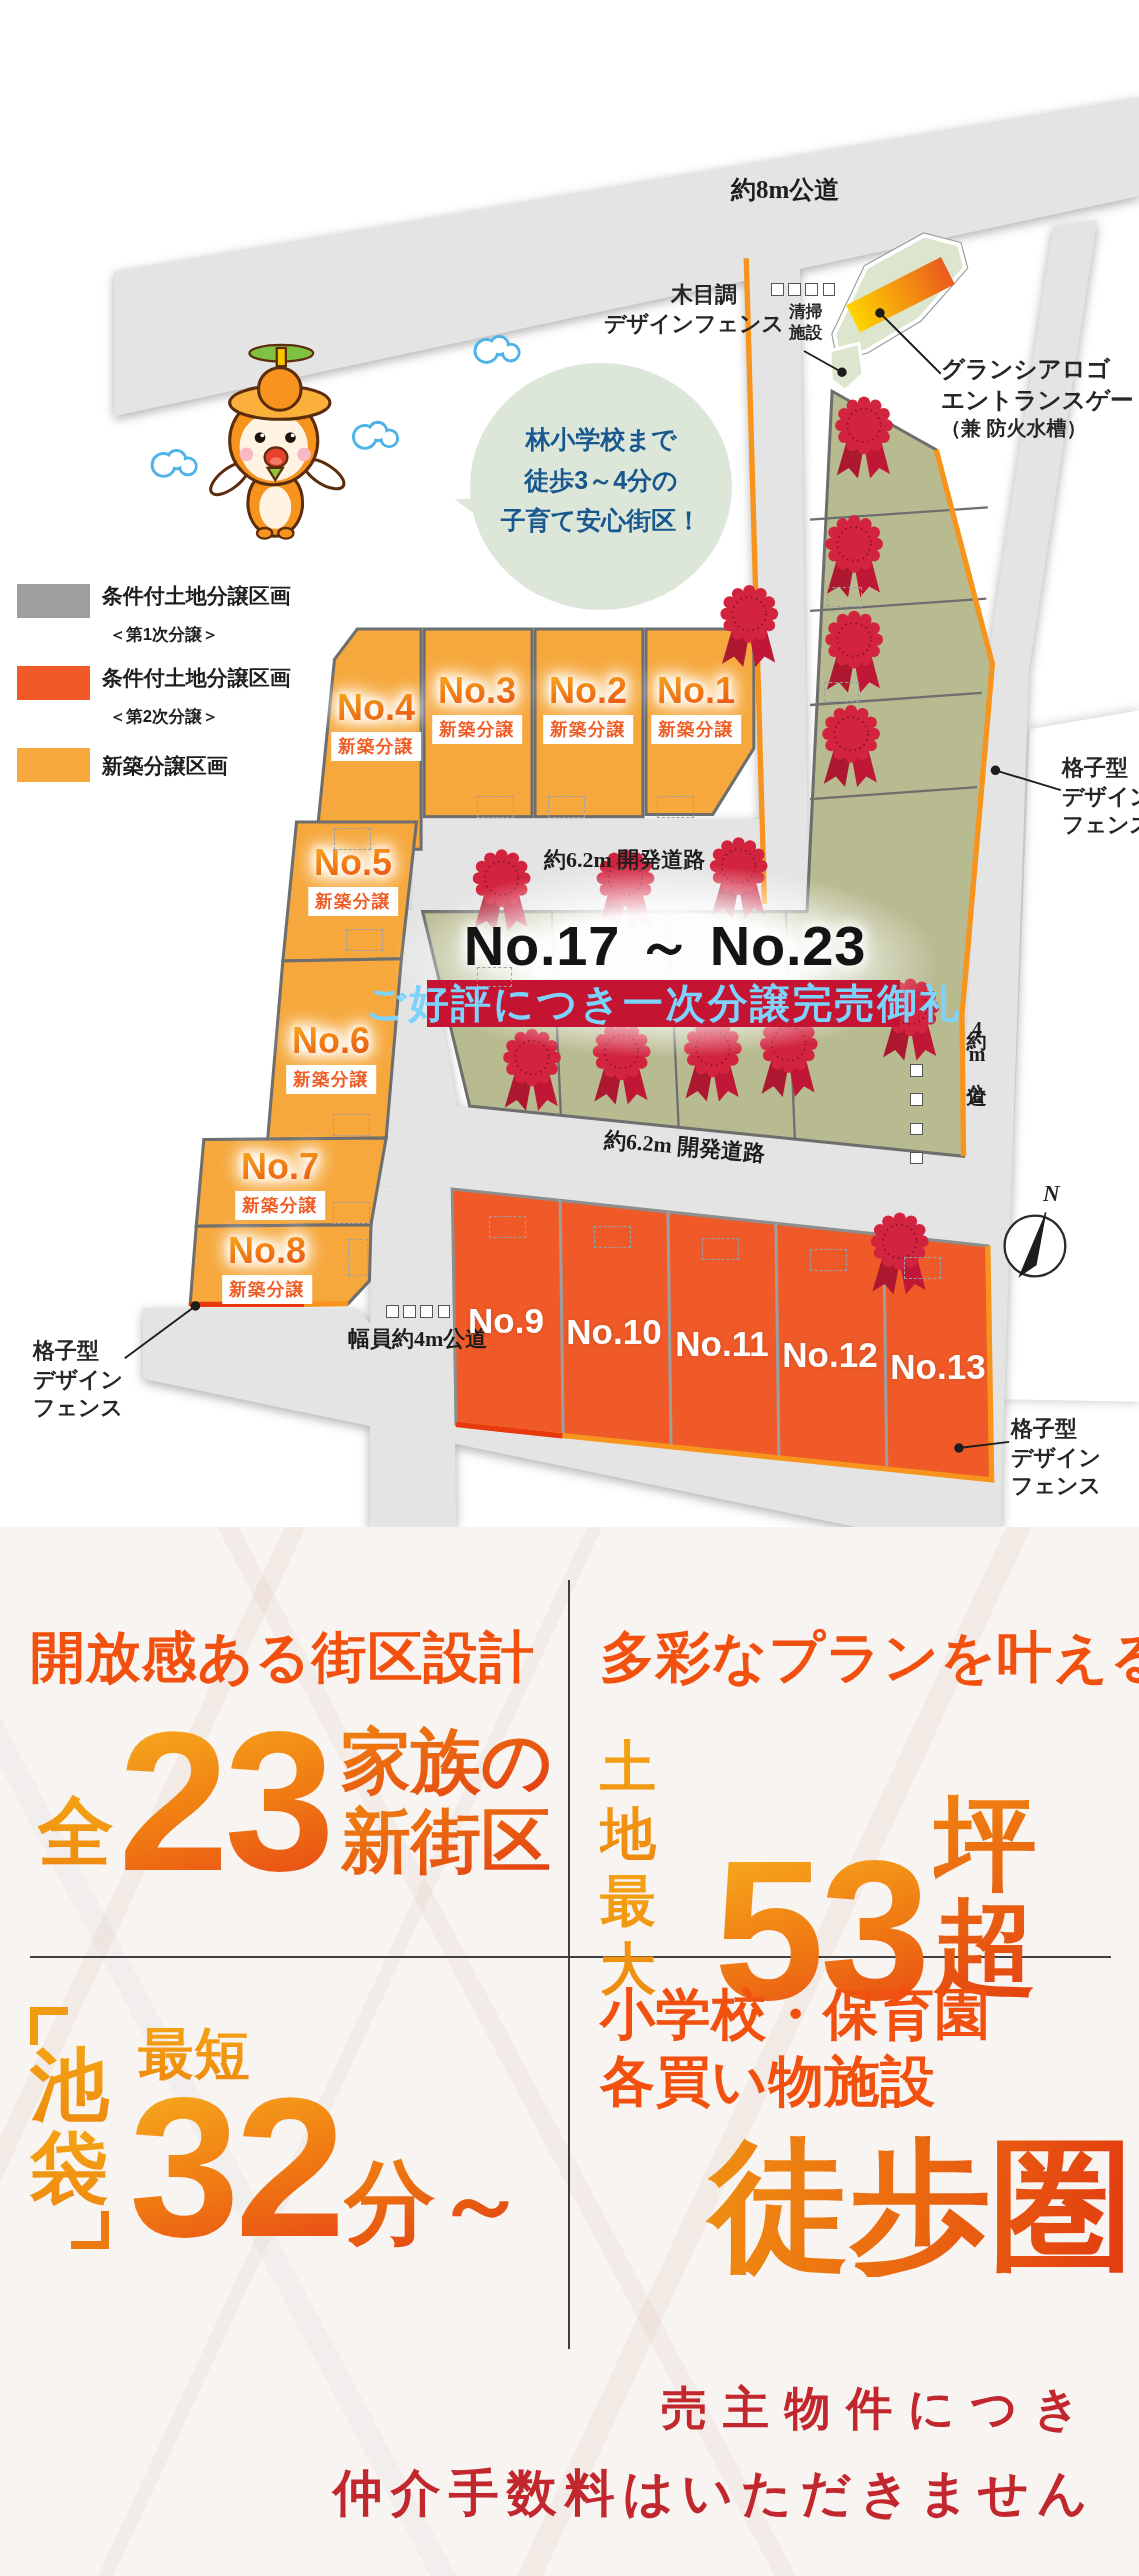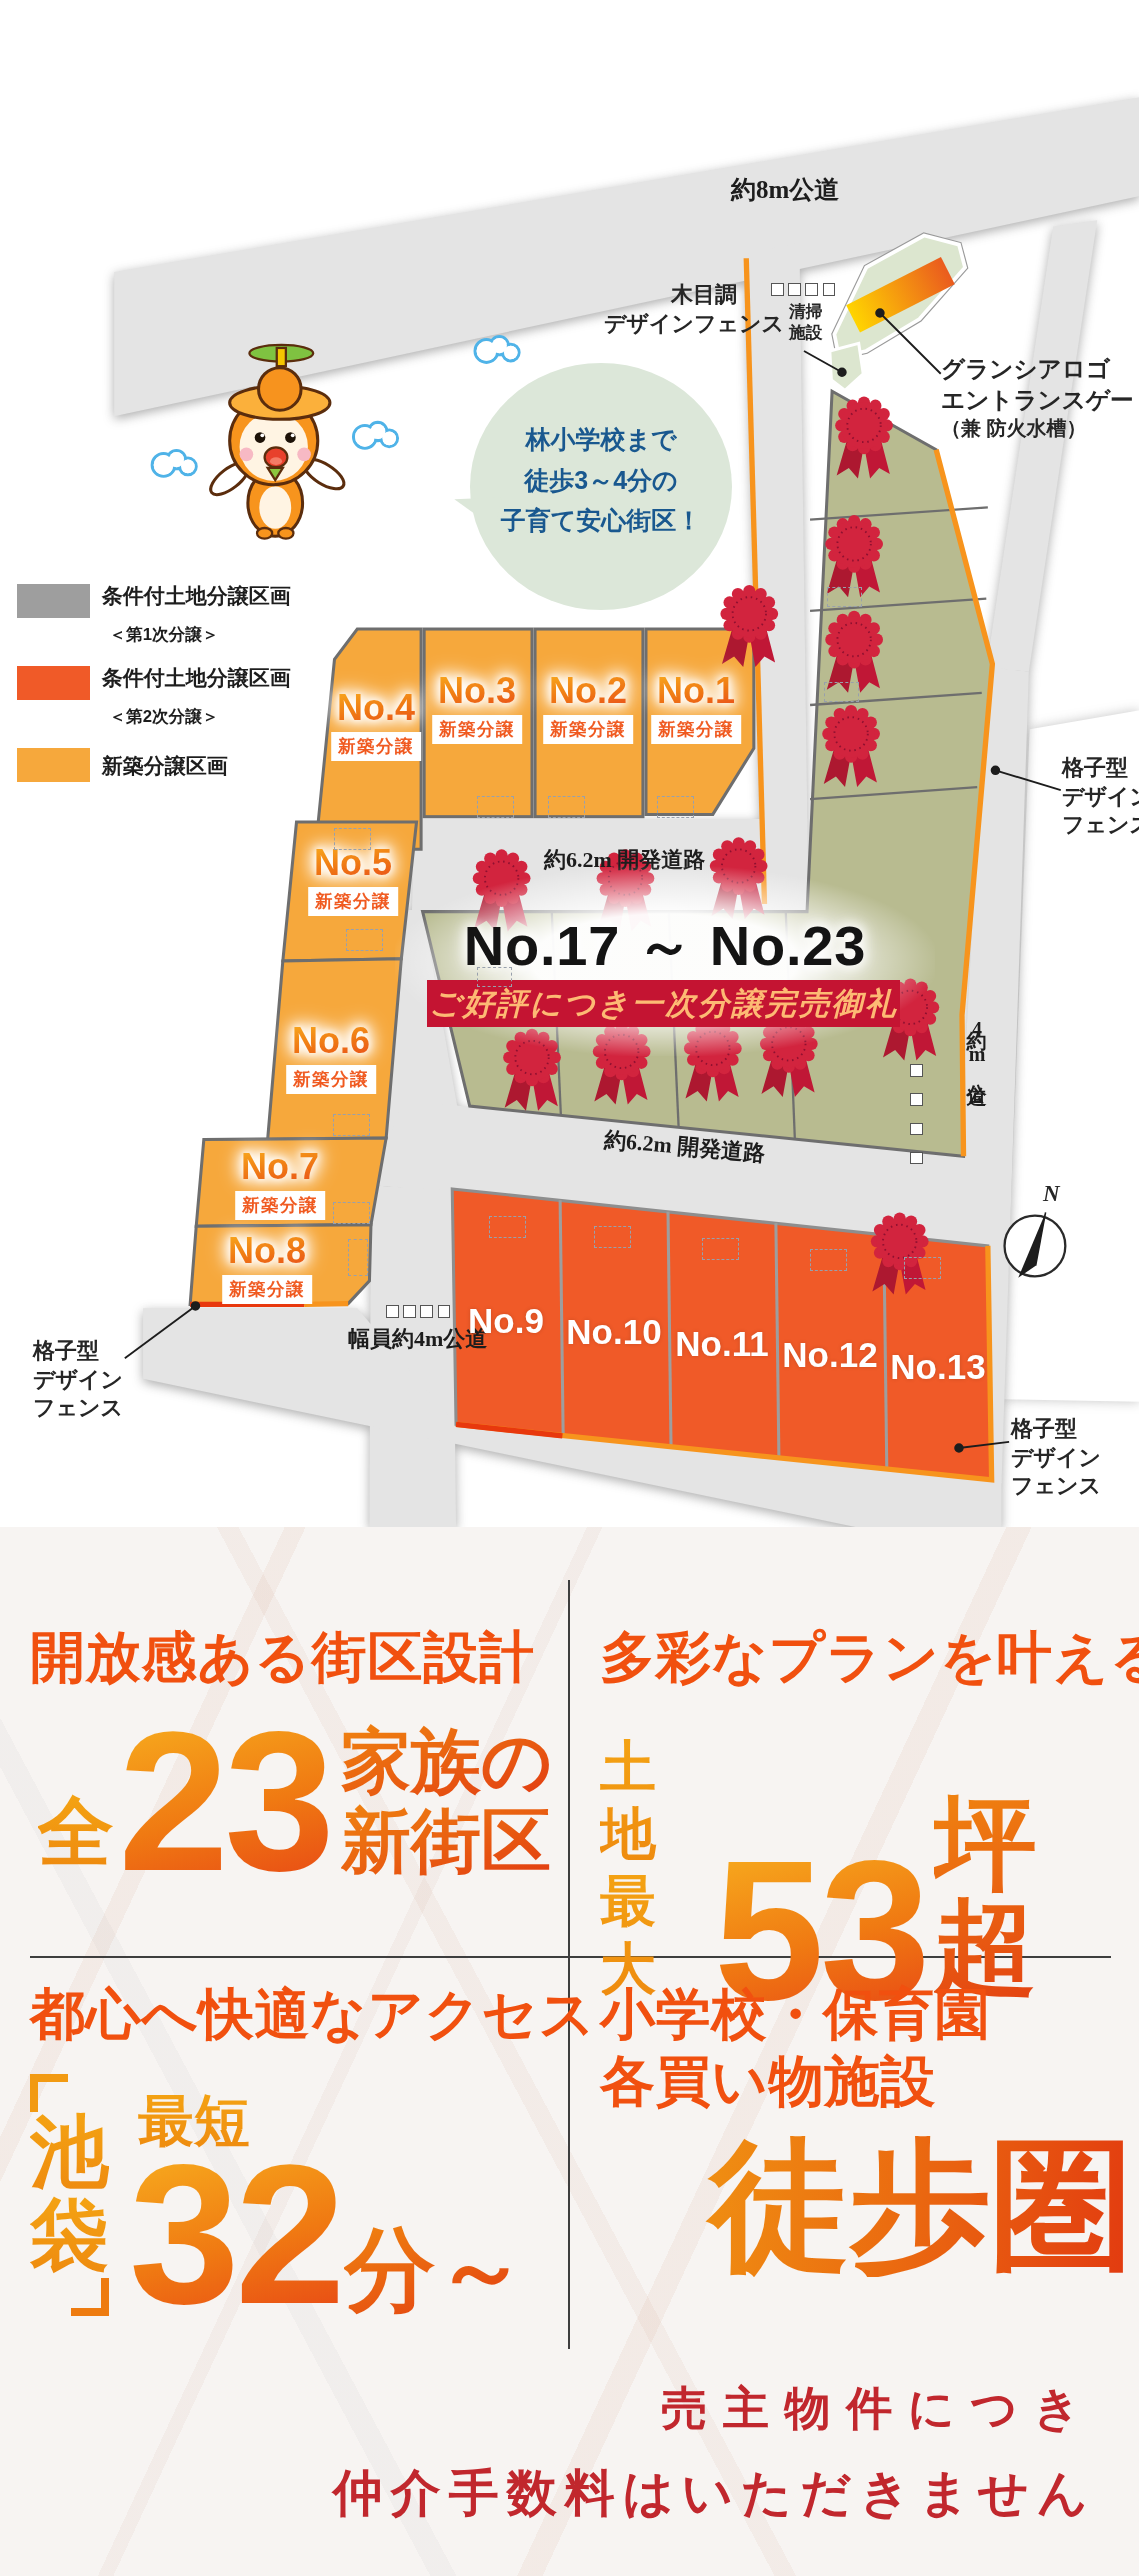--- a/index.html
+++ b/index.html
@@ -20,21 +20,21 @@
   .legend{position:absolute;left:16.7px;top:584px;}
   .legend-row{display:flex;align-items:flex-start;margin-bottom:20px;}
   .legend-swatch{width:73px;height:34px;margin-right:12px;flex:0 0 auto;}
   .legend-label{font-weight:800;font-size:21px;color:#1d1d1d;line-height:1.15;}
   .legend-sub{font-weight:700;font-size:16.7px;color:#1d1d1d;margin-left:7.6px;margin-top:15px;}
   .bubble{position:absolute;left:470px;top:363px;width:262px;height:247px;background:#DCE7D9;border-radius:50%;}
   .bubble-tail{position:absolute;left:453px;top:492px;width:0;height:0;border-top:12px solid transparent;border-bottom:20px solid transparent;border-right:46px solid #DCE7D9;transform:rotate(12deg);}
   .bubble-text{position:absolute;left:470px;top:419px;width:262px;text-align:center;color:#19588F;font-weight:800;font-size:25px;line-height:1.62;}
   .glowbox{position:absolute;left:395px;top:866px;width:540px;height:190px;background:radial-gradient(ellipse at center,rgba(255,255,255,.97) 35%,rgba(255,255,255,0) 72%);}
   .sold-range{position:absolute;left:422px;top:909px;width:486px;text-align:center;color:#141414;font-weight:800;font-size:56px;letter-spacing:0.8px;text-shadow:0 0 10.6px #fff,0 0 15px #fff,0 0 20px #fff;}
-  .sold-banner{position:absolute;left:427px;top:980px;width:473px;height:47px;background:#C41432;color:#fdba74;font-weight:800;font-size:31px;display:flex;align-items:center;justify-content:center;letter-spacing:2.3px;white-space:nowrap;font-style:italic;}
+  .sold-banner{position:absolute;left:427px;top:980px;width:473px;height:47px;background:#C41432;color:#7dd3fc;font-weight:800;font-size:40px;display:flex;align-items:center;justify-content:center;letter-spacing:2.3px;white-space:nowrap;}
   .dash{position:absolute;border:1.5px dashed #98A0AC;}
   .sqgroup{position:absolute;display:flex;gap:4.6px;}
   .sqgroup.vert{flex-direction:column;}
   .sq{width:10.6px;height:10.6px;background:#fff;border:1.5px solid #555;}
   
   .panel{position:absolute;left:0;top:1527px;width:1140px;height:1049px;
     background:
       linear-gradient(115deg,rgba(0,0,0,0) 0 258px,rgba(206,150,122,.10) 258px 277px,rgba(0,0,0,0) 277px 532px,rgba(190,140,120,.08) 532px 546px,rgba(0,0,0,0) 546px 912px,rgba(206,150,122,.10) 912px 935px,rgba(0,0,0,0) 935px),
       linear-gradient(62deg,rgba(0,0,0,0) 0 380px,rgba(160,160,165,.07) 380px 403px,rgba(0,0,0,0) 403px 684px,rgba(200,150,125,.09) 684px 703px,rgba(0,0,0,0) 703px),
       #F7F4F2;}
@@ -403,21 +403,20 @@
       <div class="stack" style="margin:0 6px 9px 0;">
         <div class="serif grad-amber" style="font-size:56px;font-weight:800;line-height:1.2;">土地</div>
         <div class="serif grad-amber" style="font-size:56px;font-weight:800;line-height:1.2;">最大</div>
       </div>
       <div class="grad-num num-xl">53</div>
       <div class="serif grad-hot" style="font-size:103px;font-weight:700;line-height:1;margin-left:7.6px;margin-bottom:13px;">坪超</div>
     </div>
   </div>
 
   <div class="quad" style="left:30px;top:454px;width:532px;height:342px;">
-    <div class="q-head">都心へ快適なアクセス</div>
     <div class="bigrow" style="margin-top:26px;">
       <div class="brackets">
         <div class="bk tl"></div>
         <div class="serif grad-amber" style="font-size:79px;font-weight:800;line-height:1.05;">池</div>
         <div class="serif grad-amber" style="font-size:79px;font-weight:800;line-height:1.05;">袋</div>
         <div class="bk br"></div>
       </div>
       <div class="stack">
         <div class="serif grad-amber" style="font-size:56px;font-weight:800;line-height:1.1;margin-left:9px;">最短</div>
         <div class="bigrow">

